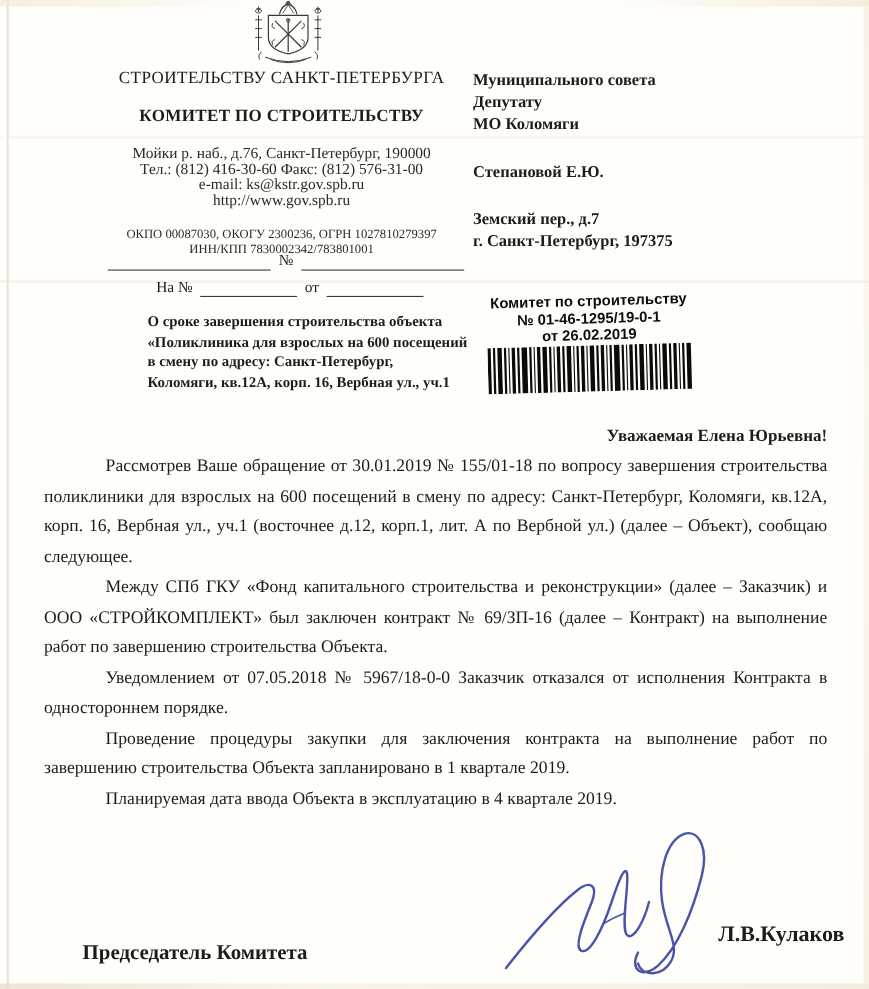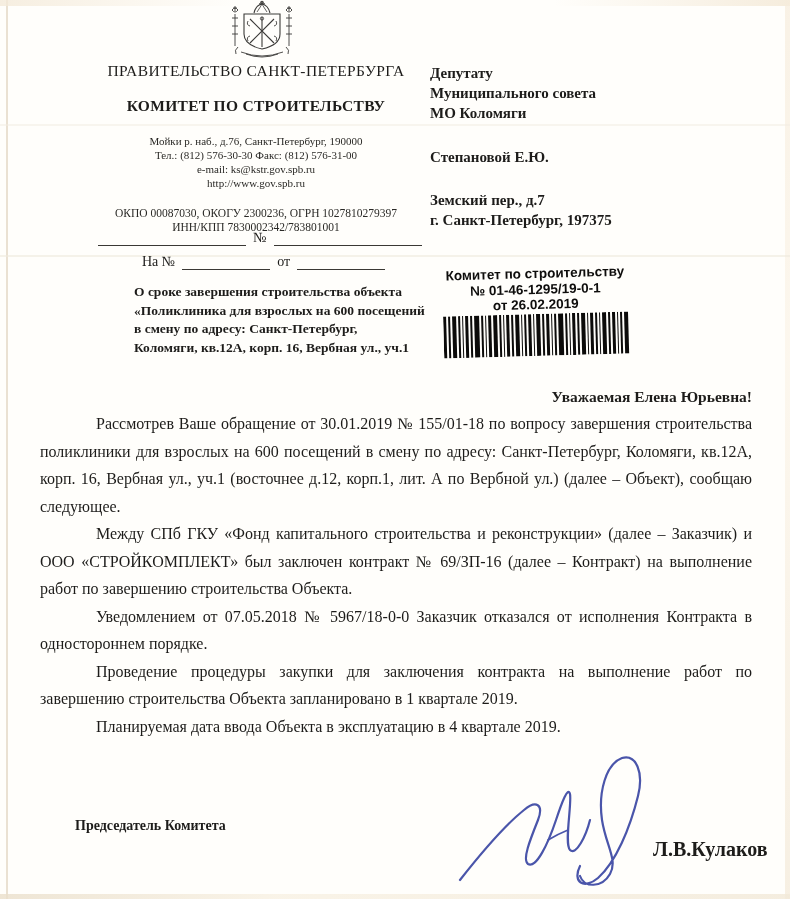--- a/index.html
+++ b/index.html
@@ -17,21 +17,21 @@
   .scan-tint-right{position:absolute;right:0;top:0;width:5px;height:100%;background:linear-gradient(#f6ecdc,#fbf4e8 40%,#f3e9d8);opacity:.7;}
   .scan-tint-bottom{position:absolute;left:0;bottom:0;width:100%;height:5px;background:linear-gradient(90deg,#eadfcb,#f8f1e3 35%,#f2e9d8);opacity:.8;}
   .scan-streak1{position:absolute;left:0;top:255px;width:100%;height:2px;background:#efe9de;opacity:.6;}
   .scan-streak2{position:absolute;left:0;top:124px;width:100%;height:2px;background:#f1ece2;opacity:.5;}
 
   .emblem{position:absolute;left:213px;top:0px;width:98px;height:62px;}
 
   .org-block{position:absolute;left:78px;top:62px;width:356px;text-align:center;}
   .gov-title{font-size:15.5px;letter-spacing:.4px;}
   .committee-title{font-size:15.5px;font-weight:bold;margin-top:17px;letter-spacing:.3px;}
-  .contacts{margin-top:19px;font-size:11px;line-height:14px;color:#2a2926;}
+  .contacts{margin-top:19px;font-size:14px;line-height:14px;color:#2a2926;}
   .reg-codes{margin-top:16px;font-size:11.5px;line-height:14px;color:#2a2926;}
 
   .recipient{position:absolute;left:430px;top:63px;font-size:15px;font-weight:bold;line-height:20px;}
   .recipient .gap1{height:24px;}
   .recipient .gap2{height:23px;}
 
   .ref-block{position:absolute;left:95px;top:230px;width:330px;font-size:14px;}
   .ref-line{display:flex;align-items:flex-end;justify-content:center;margin-bottom:8px;}
   .blank{display:inline-block;border-bottom:1px solid #3a3834;height:14px;}
   .w150{width:148px;}
@@ -48,21 +48,21 @@
   .stamp .s-date{font-size:13.5px;margin-top:0px;}
   .stamp .barcode{margin-top:2px;}
 
   .salutation{position:absolute;left:40px;top:388px;width:712px;text-align:right;
     font-size:15.5px;font-weight:bold;}
 
   .body-text{position:absolute;left:40px;top:410px;width:712px;
     font-size:16px;line-height:27.5px;text-align:justify;}
   .body-text p{margin:0;text-indent:56px;}
 
-  .sig-title{position:absolute;left:75px;top:818px;font-size:14px;font-weight:bold;text-align:right;}
+  .sig-title{position:absolute;left:75px;top:856px;font-size:19px;font-weight:bold;text-align:right;}
   .sig-name{position:absolute;left:653px;top:838px;font-size:20px;font-weight:bold;}
   .sig-scribble{position:absolute;left:452px;top:748px;width:215px;height:148px;}
 </style>
 </head>
 <body>
 
 <div class="page">
 
   <div class="scan-edge-left"></div>
   <div class="scan-tint-top"></div>
@@ -92,37 +92,37 @@
 
     <path d="M76 14 v32 M73 18 h6 M73 26 h6 M73 34 h6" stroke-width="0.9"></path>
     <path d="M73 10 q3 -4 6 0 q-3 4 -6 0" stroke-width="0.9"></path>
     <path d="M76 6 v5 M74 8 h4" stroke-width="0.9"></path>
 
     <path d="M28 52 q21 8 42 0 M33 54 q16 6 32 0" stroke-width="0.9"></path>
     <path d="M25 47 q-4 3 -2 7 M73 47 q4 3 2 7" stroke-width="0.9"></path>
   </svg>
 
   <div class="org-block">
-    <div class="gov-title">ПРАВИТЕЛЬСТВО САНКТ-ПЕТЕРБУРГА</div>
+    <div class="gov-title">СТРОИТЕЛЬСТВУ САНКТ-ПЕТЕРБУРГА</div>
     <div class="committee-title">КОМИТЕТ ПО СТРОИТЕЛЬСТВУ</div>
     <div class="contacts">
       <div>Мойки р. наб., д.76, Санкт-Петербург, 190000</div>
-      <div>Тел.: (812) 576-30-30 Факс: (812) 576-31-00</div>
+      <div>Тел.: (812) 416-30-60 Факс: (812) 576-31-00</div>
       <div>e-mail: ks@kstr.gov.spb.ru</div>
       <div>http://www.gov.spb.ru</div>
     </div>
     <div class="reg-codes">
       <div>ОКПО 00087030, ОКОГУ 2300236, ОГРН 1027810279397</div>
       <div>ИНН/КПП 7830002342/783801001</div>
     </div>
   </div>
 
   <div class="recipient">
+    <div>Муниципального совета</div>
     <div>Депутату</div>
-    <div>Муниципального совета</div>
     <div>МО Коломяги</div>
     <div class="gap1"></div>
     <div>Степановой Е.Ю.</div>
     <div class="gap2"></div>
     <div>Земский пер., д.7</div>
     <div>г. Санкт-Петербург, 197375</div>
   </div>
 
   <div class="ref-block">
     <div class="ref-line">

